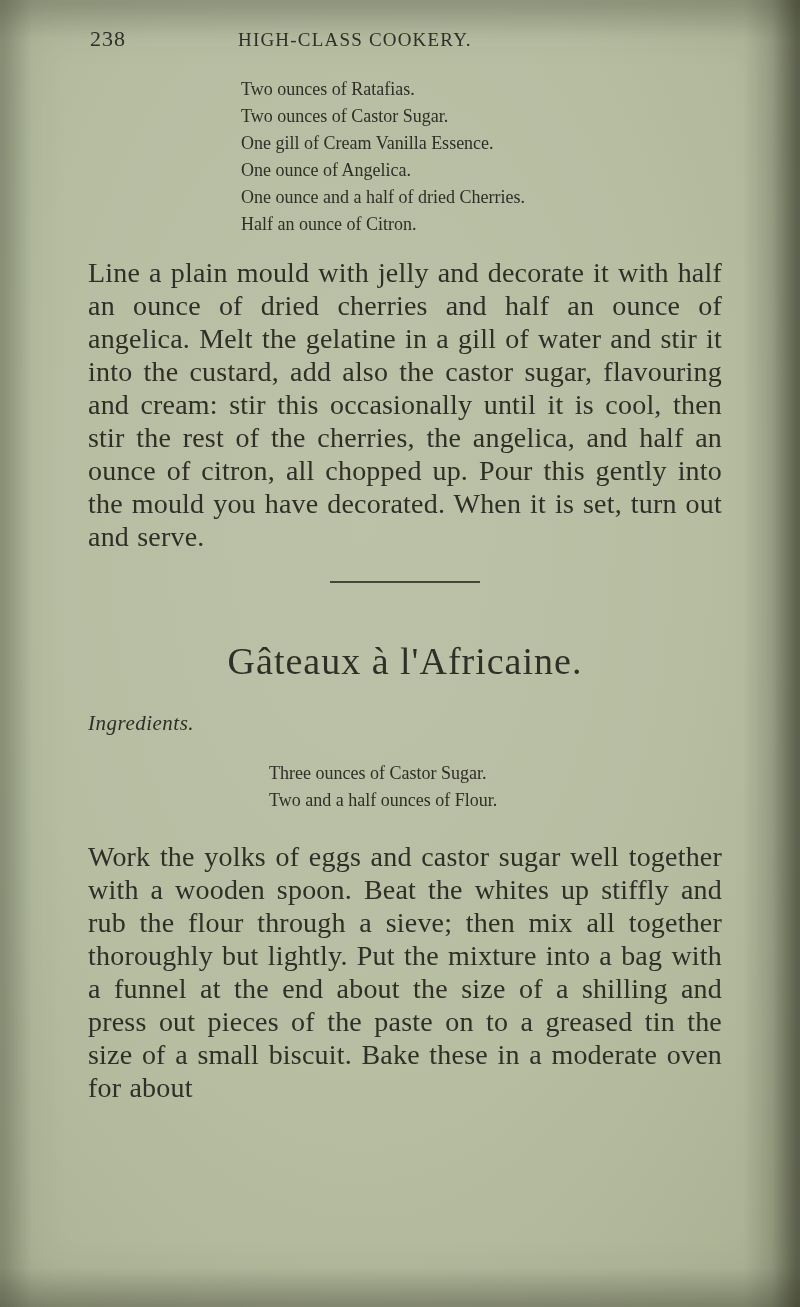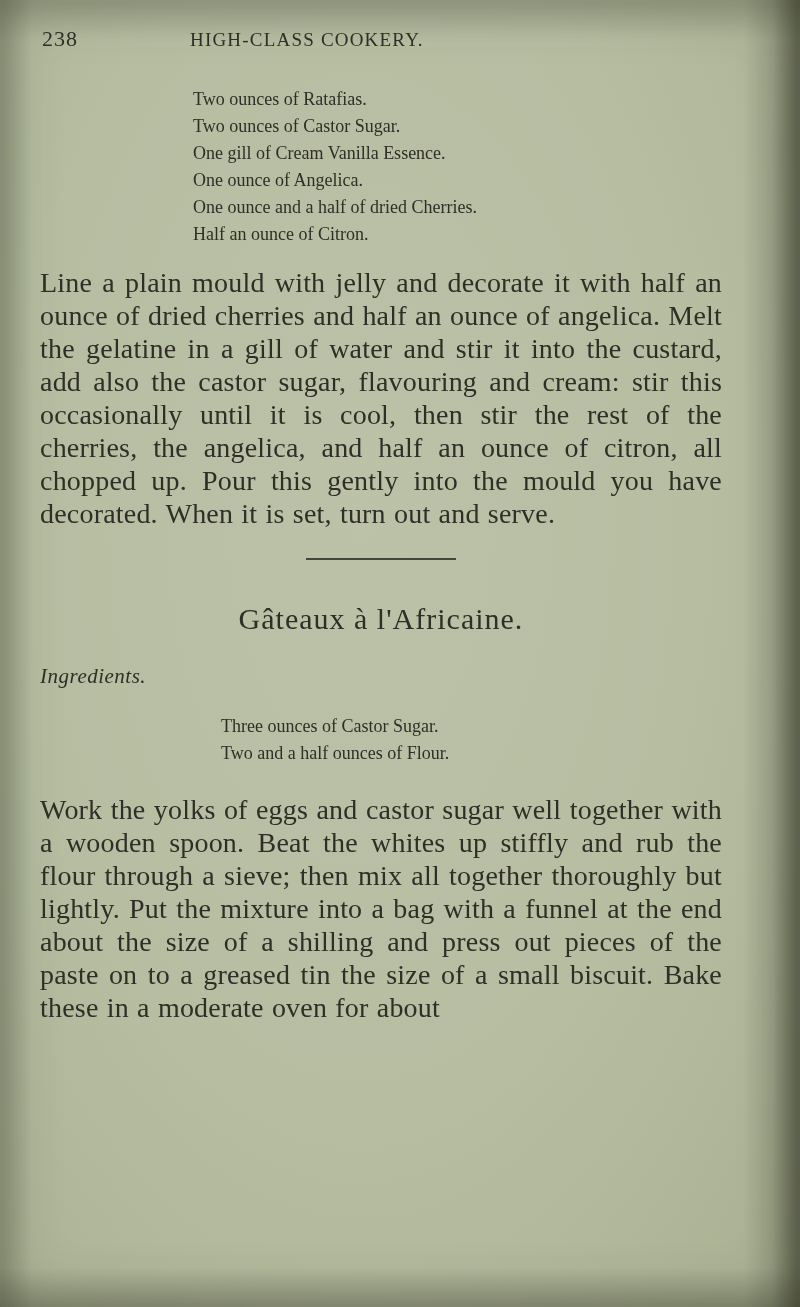--- a/index.html
+++ b/index.html
@@ -17,21 +17,21 @@
       linear-gradient(to left, rgba(0,0,0,0) 96%, rgba(52,55,38,0.22) 99.5%),
       linear-gradient(to bottom, rgba(52,55,38,0.18) 0.4%, rgba(0,0,0,0) 3%, rgba(0,0,0,0) 97%, rgba(52,55,38,0.28) 99.8%),
       radial-gradient(ellipse at 45% 40%, #bcc2a8 0%, #b6bda1 55%, #a9b092 100%);
     box-shadow: inset 0 0 60px rgba(55,58,40,0.30);
     overflow: hidden;
     font-family: "Liberation Serif", "DejaVu Serif", serif;
     color: #2f2e27;
   }
   .content {
     position: relative;
-    padding: 22px 78px 0 40px; 
+    padding: 22px 78px 0 88px; 
   }
   .header-row {
     position: relative;
     height: 34px;
   }
   .page-number {
     position: absolute;
     left: 2px;
     top: 4px;
     font-size: 22px;
@@ -46,21 +46,21 @@
     white-space: nowrap;
   }
   ul.ingredients {
     list-style: none;
     margin: 0;
     padding: 0;
     font-size: 18px;
     line-height: 27px;
   }
   ul.ingredients.first {
-    margin-top: 30px;
+    margin-top: 20px;
     margin-left: 153px;
   }
   ul.ingredients.second {
     margin-top: 24px;
     margin-left: 181px;
   }
   p.body-text {
     margin: 0;
     font-size: 28px;
     line-height: 33px;
@@ -74,23 +74,23 @@
   p.body-text.second {
     margin-top: 26px;
   }
   .divider {
     width: 150px;
     height: 2px;
     background: #45453a;
     margin: 28px auto 0 auto;
   }
   h2.recipe-title {
-    margin: 42px 0 0 0;
+    margin: 56px 0 0 0;
     text-align: center;
-    font-size: 30px;
+    font-size: 38px;
     font-weight: normal;
     letter-spacing: 1px;
   }
   .ingredients-label {
     margin-top: 28px;
     text-align: left;
     font-style: italic;
     font-size: 21px;
     letter-spacing: 0.5px;
   }

